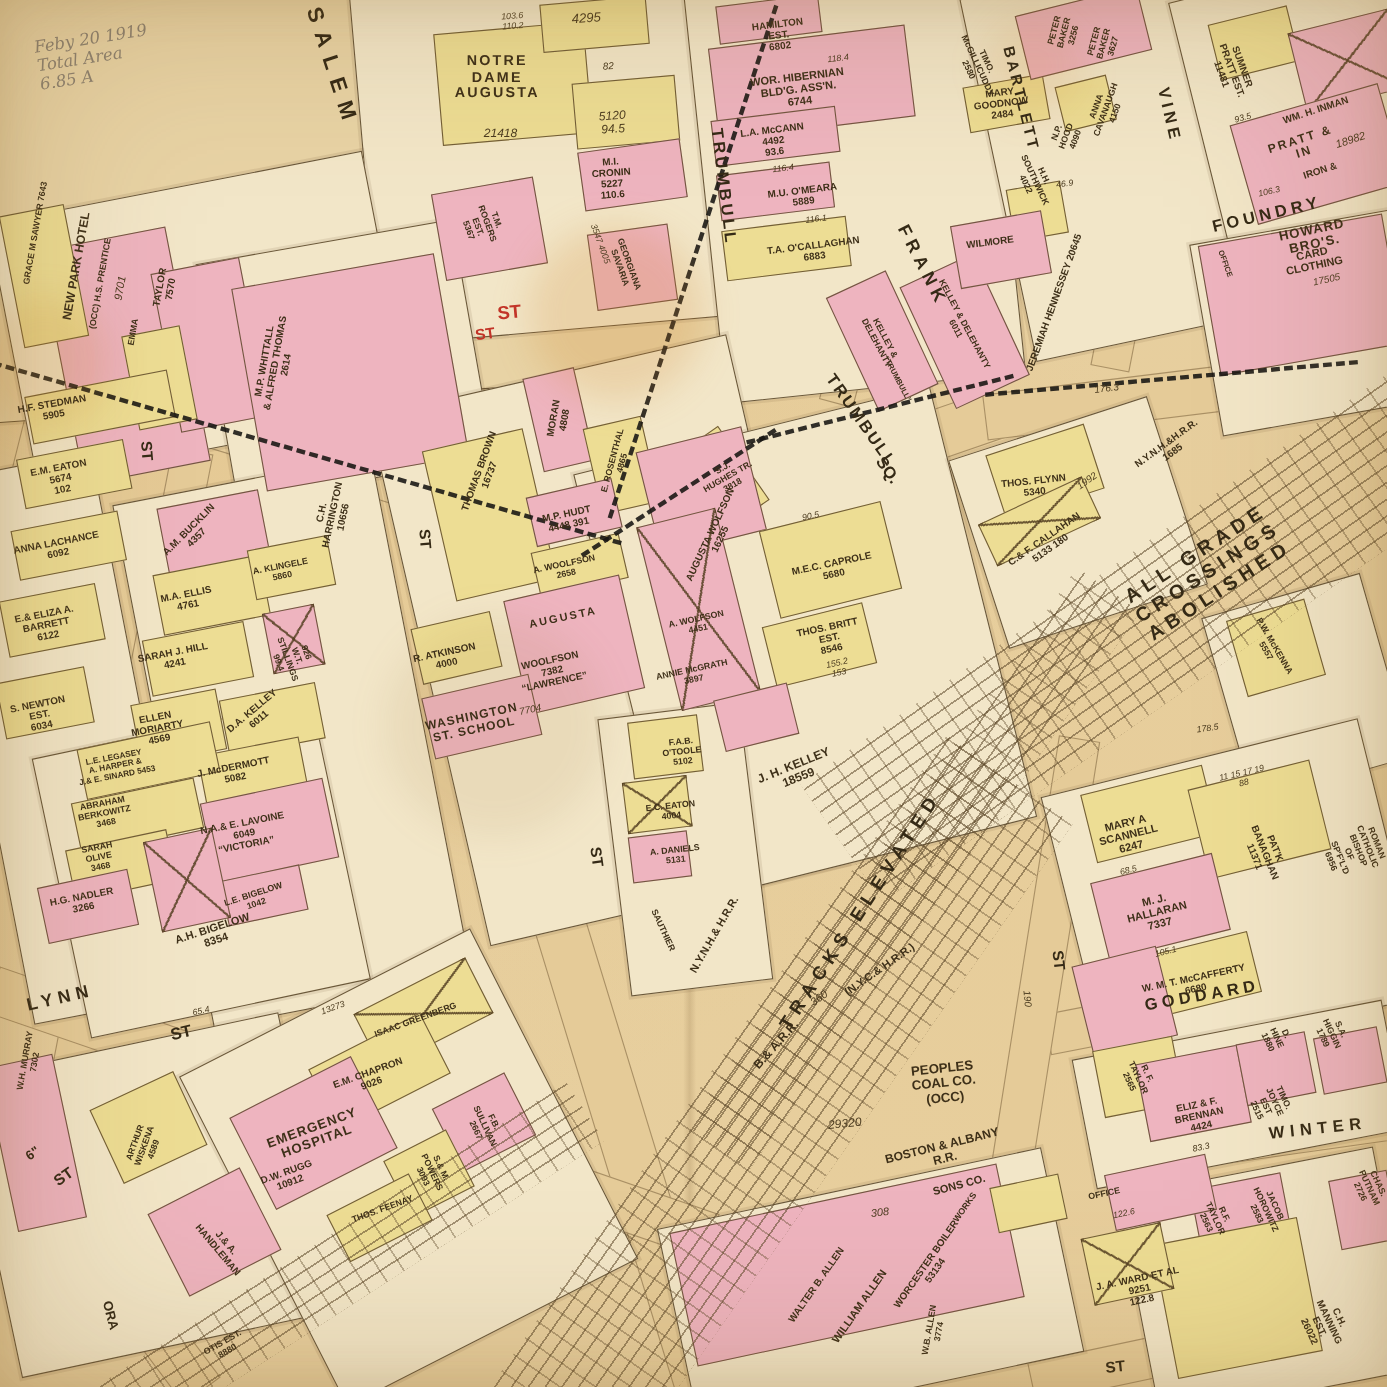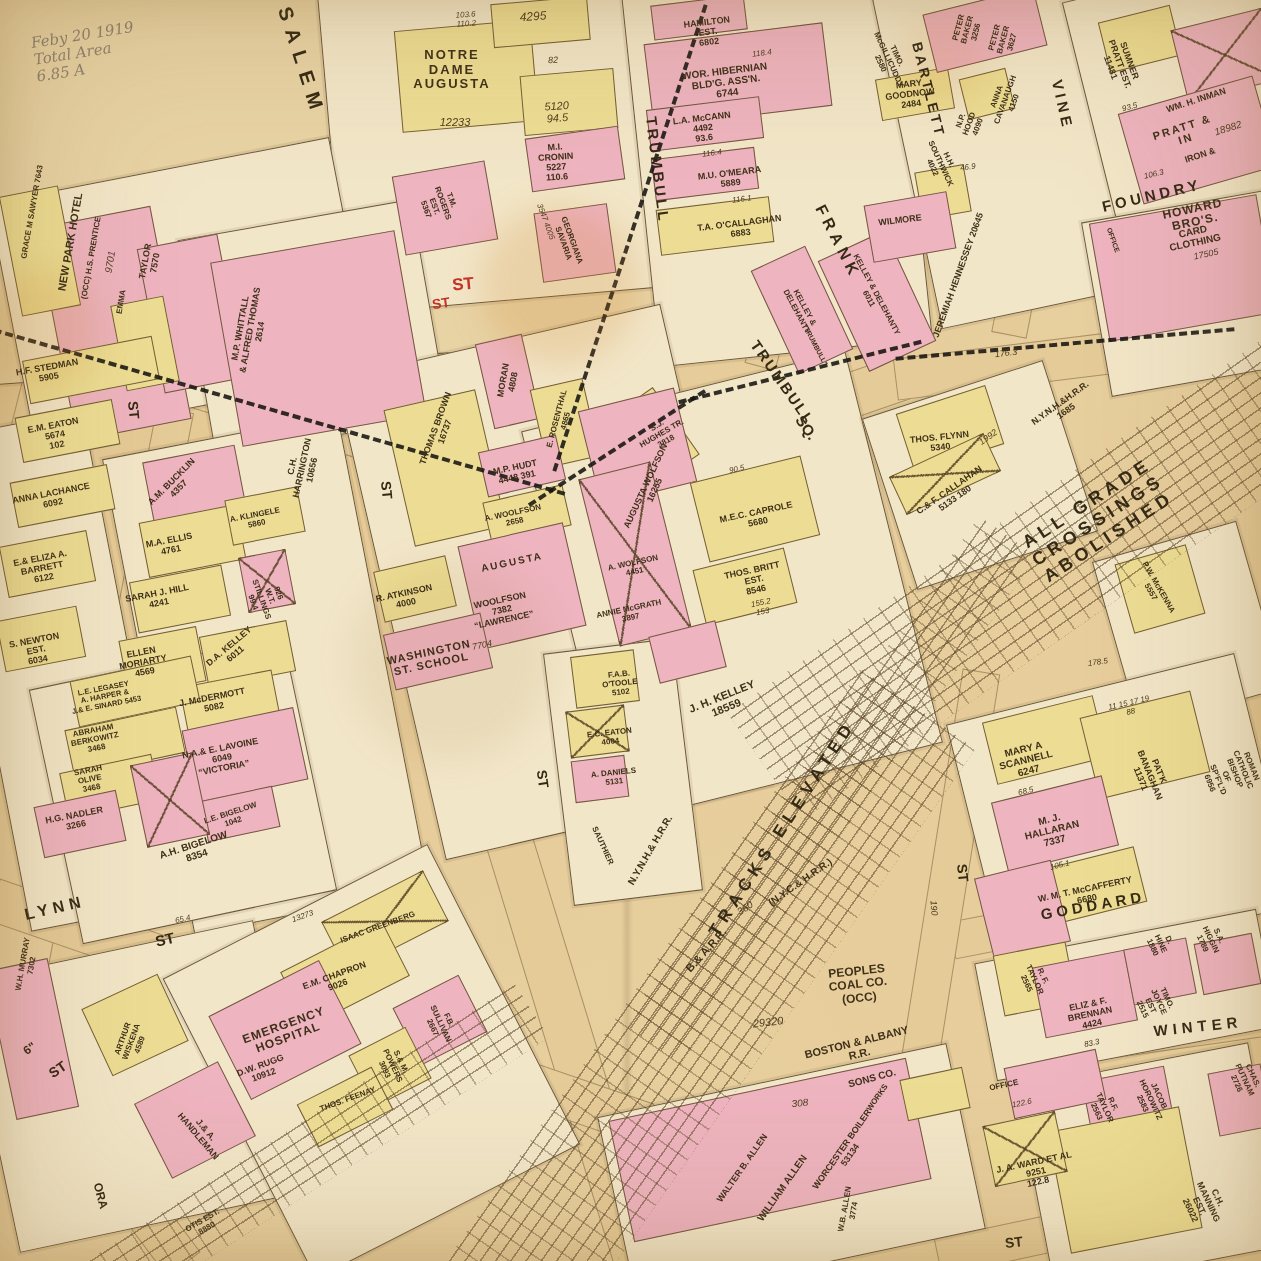--- a/index.html
+++ b/index.html
@@ -242,21 +242,21 @@
 7570</div>
     <div class="lbl " style="left: 122px; top: 302px; font-size: 8px; letter-spacing: 0px; transform: translate(-50%, -50%) rotate(-80deg);">EMMA</div>
     <div class="lbl " style="left: 48px; top: 372px; font-size: 9px; letter-spacing: 0px; transform: translate(-50%, -50%) rotate(-10deg);">H.F. STEDMAN
 5905</div>
     <div class="lbl " style="left: 250px; top: 330px; font-size: 9px; letter-spacing: 0px; transform: translate(-50%, -50%) rotate(-80deg);">M.P. WHITTALL
 &amp; ALFRED THOMAS
 2614</div>
     <div class="lbl " style="left: 452px; top: 70px; font-size: 13px; letter-spacing: 2px; transform: translate(-50%, -50%) rotate(0deg);">NOTRE
 DAME
 AUGUSTA</div>
-    <div class="lbl num" style="left: 455px; top: 122px; font-size: 11px; letter-spacing: 0px; transform: translate(-50%, -50%) rotate(0deg);">12233</div>
+    <div class="lbl num" style="left: 455px; top: 122px; font-size: 11px; letter-spacing: 0px; transform: translate(-50%, -50%) rotate(0deg);">21418</div>
     <div class="lbl num" style="left: 466px; top: 20px; font-size: 8px; letter-spacing: 0px; transform: translate(-50%, -50%) rotate(-4deg);">103.6
 110.2</div>
     <div class="lbl num" style="left: 533px; top: 17px; font-size: 12px; letter-spacing: 0px; transform: translate(-50%, -50%) rotate(-4deg);">4295</div>
     <div class="lbl num" style="left: 553px; top: 60px; font-size: 9px; letter-spacing: 0px; transform: translate(-50%, -50%) rotate(-4deg);">82</div>
     <div class="lbl num" style="left: 557px; top: 112px; font-size: 11px; letter-spacing: 0px; transform: translate(-50%, -50%) rotate(-4deg);">5120
 94.5</div>
     <div class="lbl " style="left: 556px; top: 162px; font-size: 9px; letter-spacing: 0px; transform: translate(-50%, -50%) rotate(-4deg);">M.I.
 CRONIN
 5227
 110.6</div>

